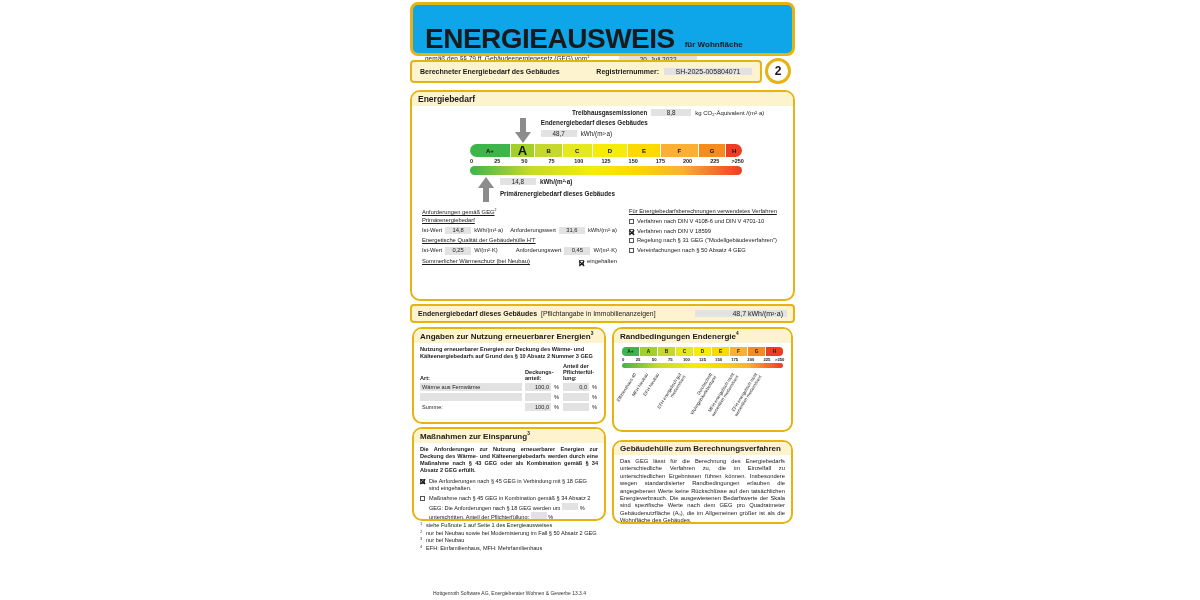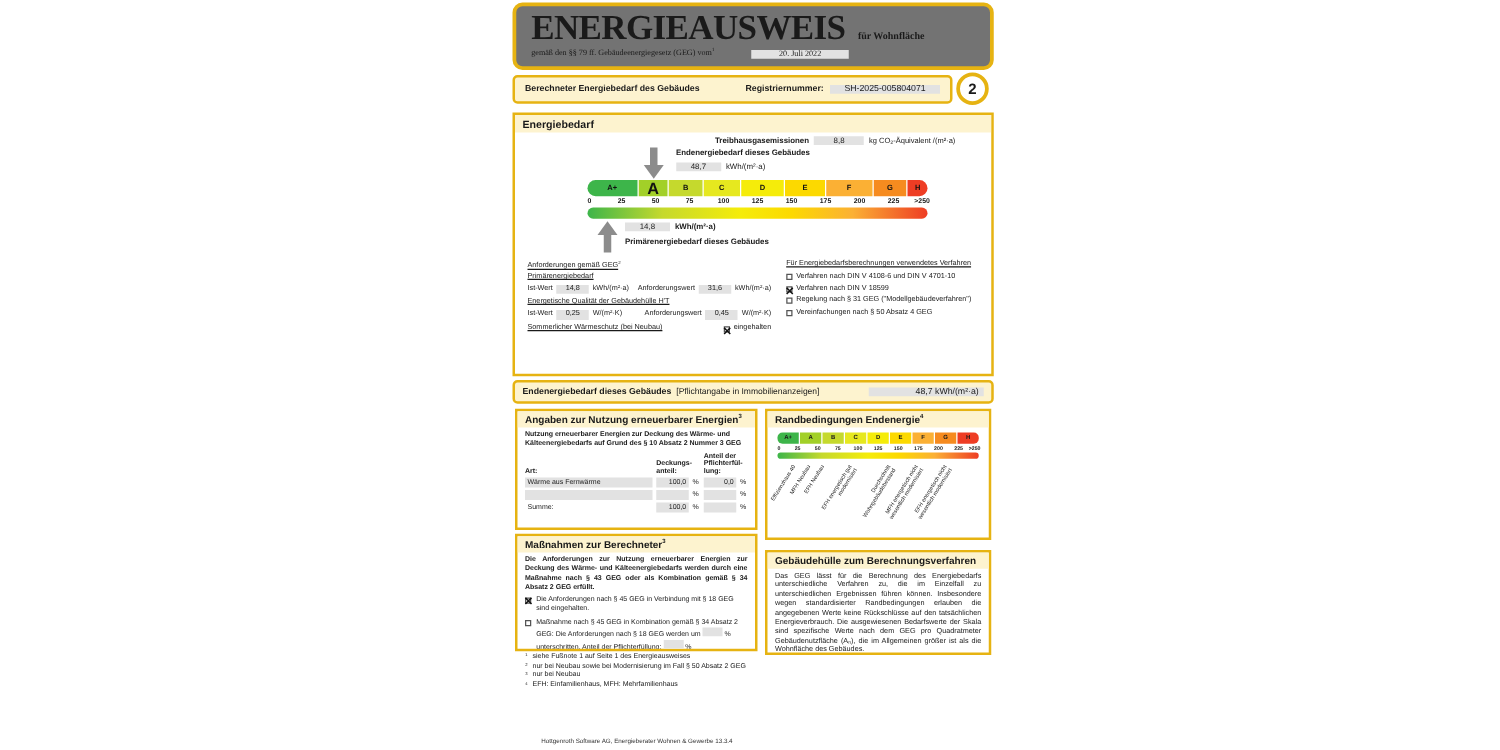--- a/index.html
+++ b/index.html
@@ -8,36 +8,36 @@
   #doc { position:absolute; left:410px; top:2px; width:385px; height:594px; }
 
   
   .valbox { background:#e2e2e2; display:inline-block; text-align:center; color:#1a1a1a; }
   .u { text-decoration:underline; }
   sup { font-size:60%; vertical-align:super; }
   .cb { display:inline-block; width:5px; height:5px; border:1px solid #555; background:#fff; position:relative; flex:0 0 auto; margin-top:1px; }
   .cb[data-checked="true"]::after { content:"✕"; position:absolute; left:-2px; top:-3px; font-size:9px; font-weight:bold; color:#111; }
 
   
-  .hdr { position:absolute; top:0; left:0; right:0; height:54px; border:3px solid #e6b312; border-radius:8px; background:#737373; padding:3px 12px;font-family:Liberation Serif, serif; }
+  .hdr { position:absolute; top:0; left:0; right:0; height:54px; border:3px solid #e6b312; border-radius:8px; background:#0ea5e9; padding:19px 12px; }
   .hdr-title-row { display:flex; align-items:flex-end; gap:10px; }
   .hdr-title { font-size:28px; font-weight:bold; letter-spacing:-0.5px; line-height:1.05; }
   .hdr-sub { font-size:8px; font-weight:bold; padding-bottom:4px; }
   .hdr-law { font-size:6.5px; margin-top:1px; }
   .hdr-law .valbox { width:78px; font-size:6.5px; margin-left:28px; }
 
   
   .regband { position:absolute; top:58px; left:0; width:352px; height:23px; border:2px solid #e6b312; border-radius:4px; background:#fdf3cf; display:flex; align-items:center; padding:0 8px; font-size:7px; }
   .regband .lbl { font-weight:bold; }
   .regband .spacer { flex:1; }
   .regband .valbox { width:88px; font-size:7px; margin-left:5px; }
   .page-circle { position:absolute; top:56px; left:355px; width:26px; height:26px; border:3px solid #e6b312; border-radius:50%; background:#fff; display:flex; align-items:center; justify-content:center; font-size:12px; font-weight:bold; }
 
   
-  .box { border:2px solid #e6b312; border-radius:0; background:#fff; overflow:hidden; }
+  .box { border:2px solid #e6b312; border-radius:10px; background:#fff; overflow:hidden; }
   .box-title { background:#fdf3cf; font-weight:bold; padding:2px 6px; }
 
   
   .main-box { position:absolute; top:88px; left:0; right:0; height:211px; }
   .main-box .box-title { font-size:8.5px; }
   .ghg-row { display:flex; align-items:center; gap:4px; margin:3px 12px 0 160px; font-size:6px; }
   .ghg-row .lbl { font-weight:bold; font-size:6.3px; }
   .ghg-row .valbox { width:40px; font-size:6.3px; }
 
   .scale-strip { position:relative; margin:1px 0 0 58px; width:272px; }
@@ -302,21 +302,21 @@
           <span class="a plain">Summe:</span>
           <span class="valbox v">100,0</span>
           <span class="pct">%</span>
           <span class="valbox v"></span>
           <span class="pct">%</span>
         </div>
       </div>
     </div>
 
     <div class="box sub-box mass-box">
-      <div class="box-title"><span>Maßnahmen zur Berechneter</span><sup>3</sup></div>
+      <div class="box-title"><span>Maßnahmen zur Einsparung</span><sup>3</sup></div>
       <div class="mass-body">
         <div class="mass-intro">Die Anforderungen zur Nutzung erneuerbarer Energien zur Deckung des Wärme- und Kälteenergiebedarfs werden durch eine Maßnahme nach § 43 GEG oder als Kombination gemäß § 34 Absatz 2 GEG erfüllt.</div>
         <div class="mass-item">
           <span class="cb" data-checked="true"></span>
           <span>Die Anforderungen nach § 45 GEG in Verbindung mit § 18 GEG sind eingehalten.</span>
         </div>
         <div class="mass-item">
           <span class="cb" data-checked="false"></span>
           <span>
             <span>Maßnahme nach § 45 GEG in Kombination gemäß § 34 Absatz 2 GEG: Die Anforderungen nach § 18 GEG werden um</span>

